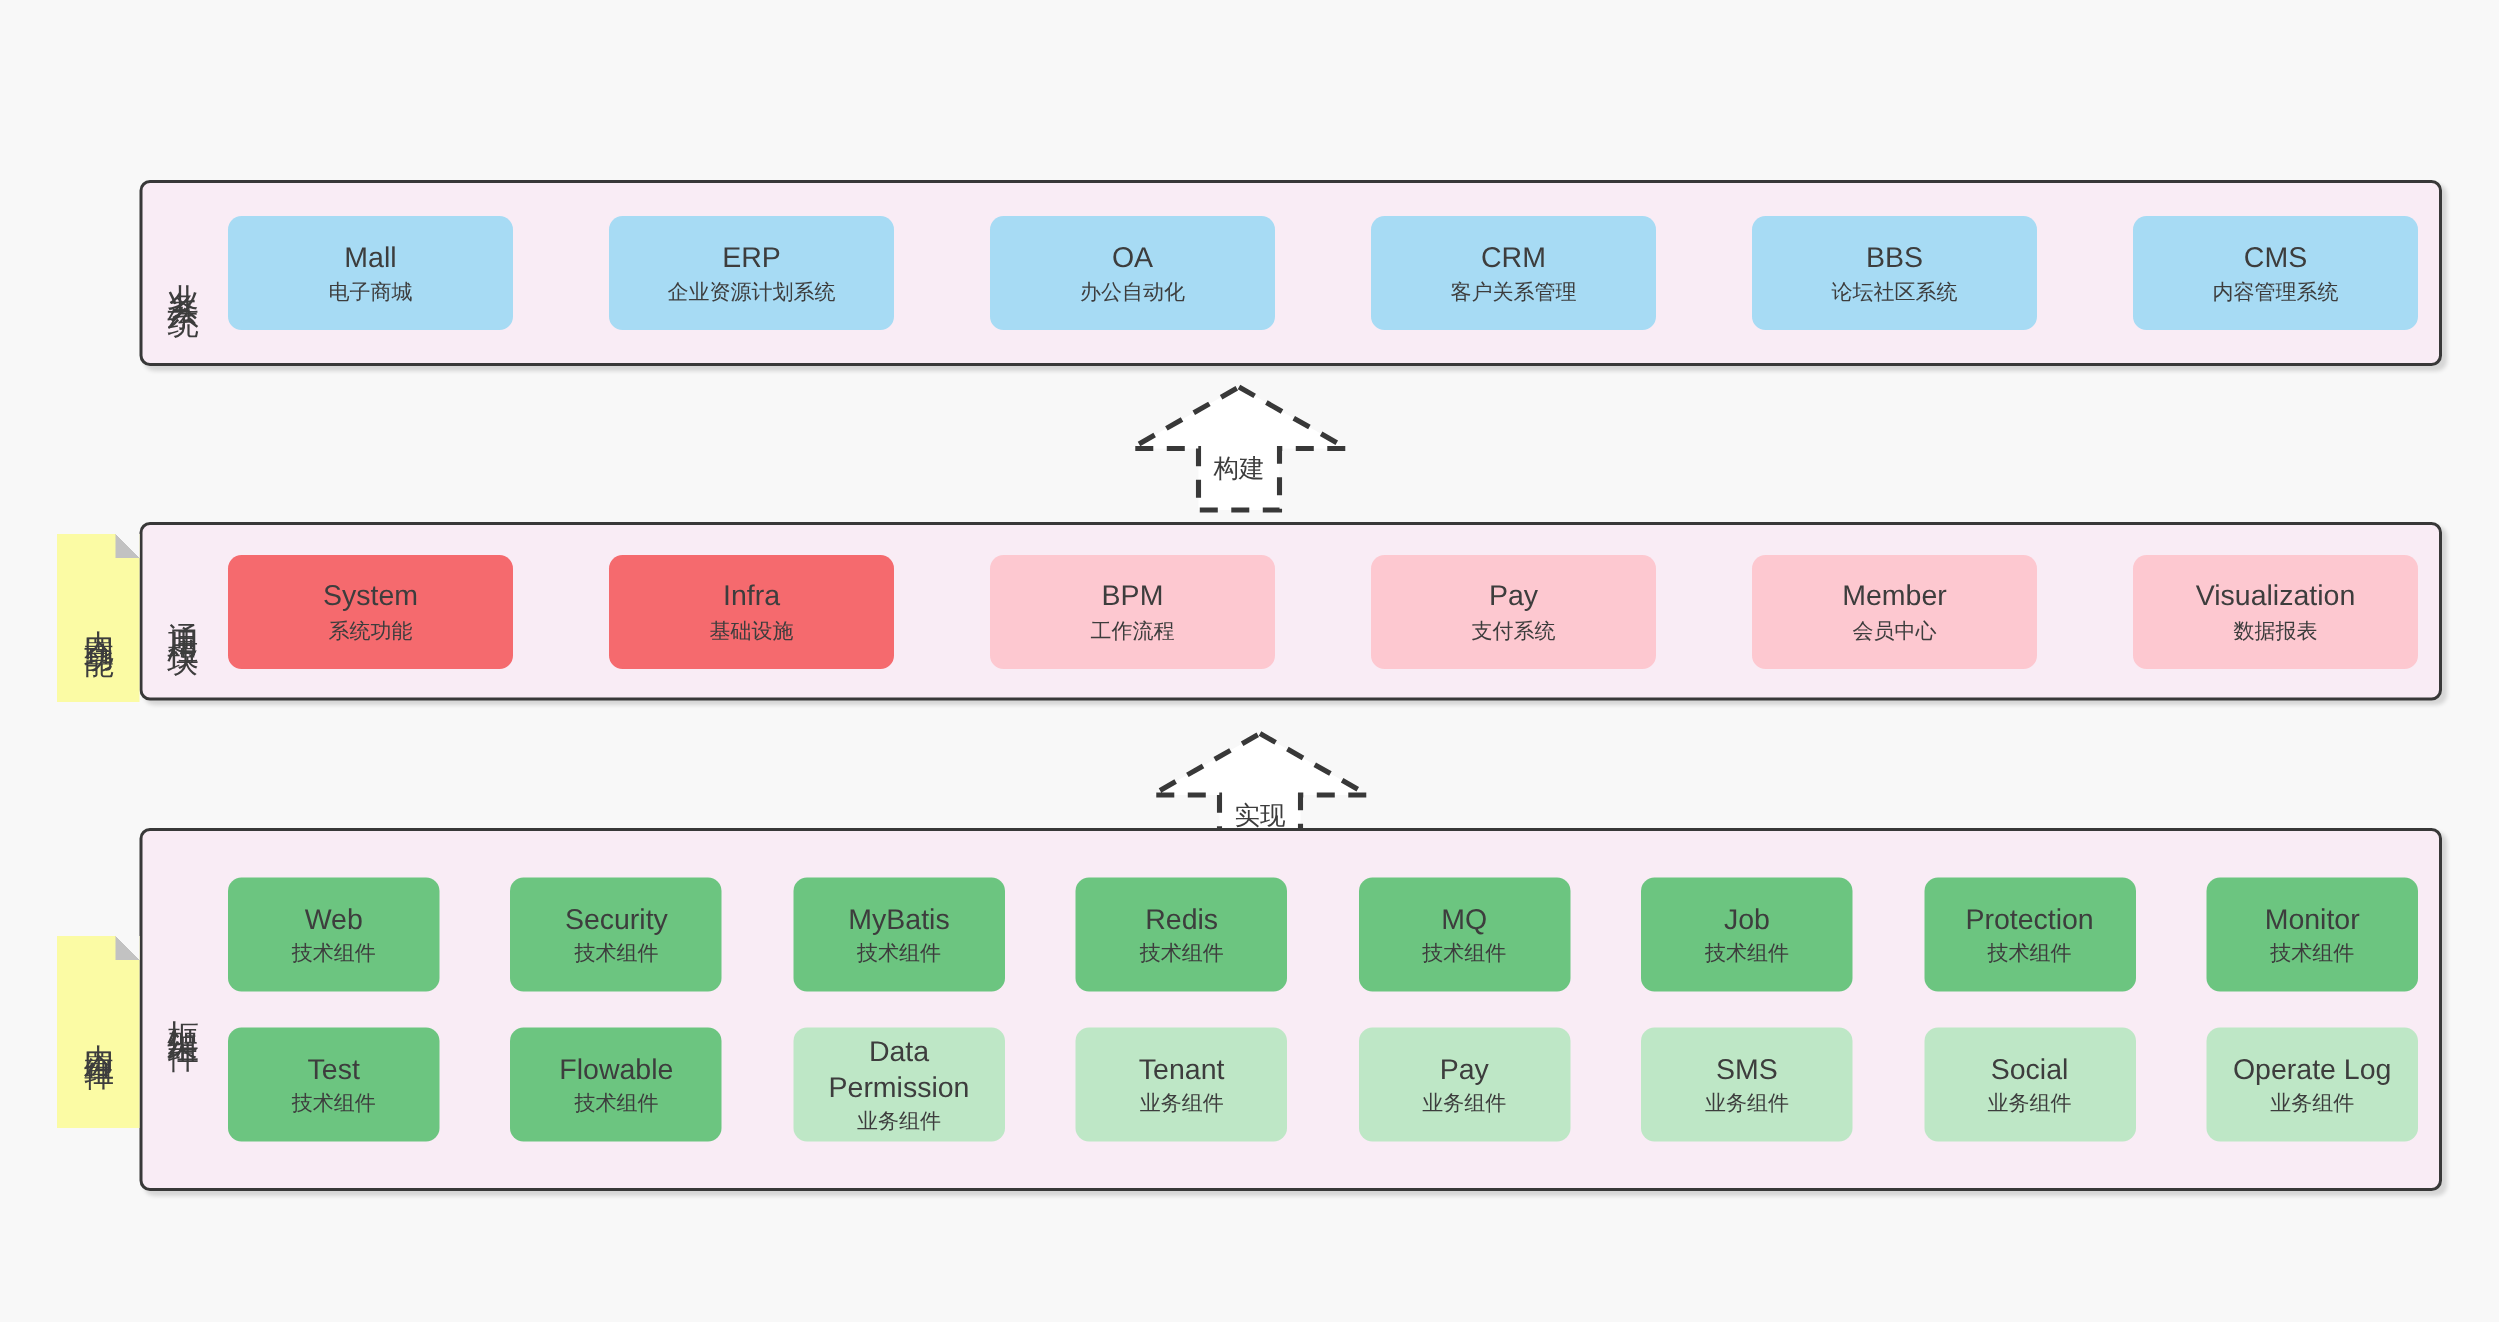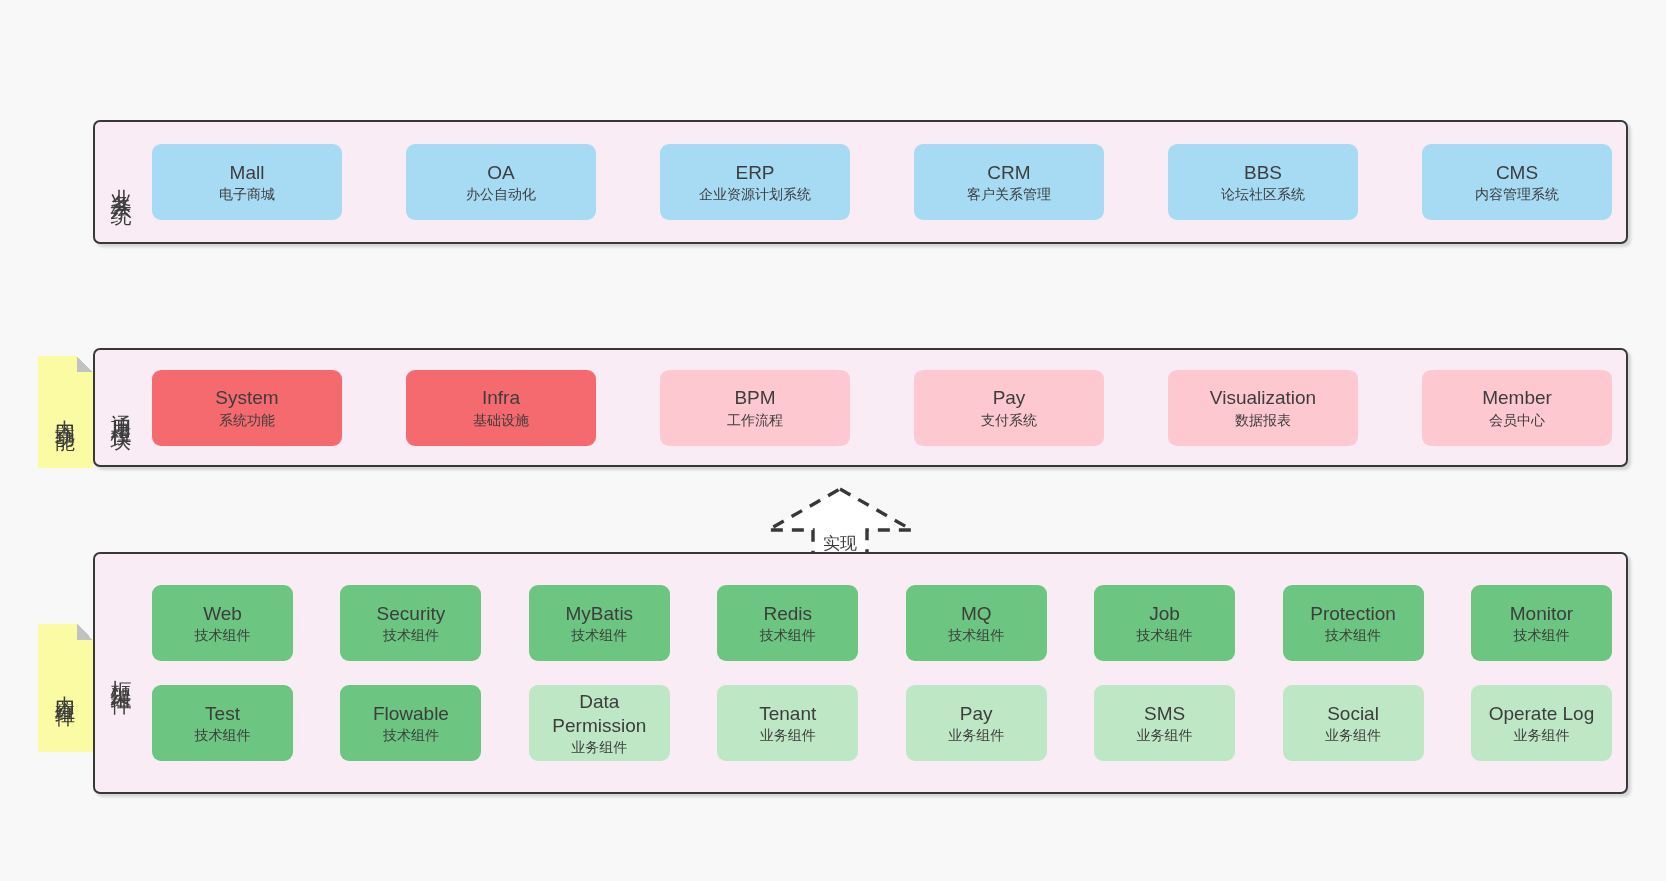--- a/index.html
+++ b/index.html
@@ -90,43 +90,49 @@
 
   <section class="layer-box layer-1">
     <div class="vlabel">业务系统</div>
     <div class="row-area">
       <div class="row">
         <div class="box w-lg c-blue">
           <div class="box-title">Mall</div>
           <div class="box-sub">电子商城</div>
         </div>
         <div class="box w-lg c-blue">
+          <div class="box-title">ERP</div>
+          <div class="box-sub">企业资源计划系统</div>
+        </div>
+        <div class="box w-lg c-blue">
           <div class="box-title">OA</div>
           <div class="box-sub">办公自动化</div>
         </div>
         <div class="box w-lg c-blue">
-          <div class="box-title">ERP</div>
-          <div class="box-sub">企业资源计划系统</div>
-        </div>
-        <div class="box w-lg c-blue">
           <div class="box-title">CRM</div>
           <div class="box-sub">客户关系管理</div>
         </div>
         <div class="box w-lg c-blue">
           <div class="box-title">BBS</div>
           <div class="box-sub">论坛社区系统</div>
         </div>
         <div class="box w-lg c-blue">
           <div class="box-title">CMS</div>
           <div class="box-sub">内容管理系统</div>
         </div>
       </div>
     </div>
   </section>
 
+  <div class="arrow arrow-1">
+    <svg viewBox="0 0 148 88">
+      <polygon points="74,3 146,44 101,44 101,85 47,85 47,44 2,44"></polygon>
+      <text x="74" y="63">构建</text>
+    </svg>
+  </div>
 
   <section class="layer-box layer-2">
     <div class="vlabel">通用模块</div>
     <div class="row-area">
       <div class="row">
         <div class="box w-lg c-red">
           <div class="box-title">System</div>
           <div class="box-sub">系统功能</div>
         </div>
         <div class="box w-lg c-red">
@@ -135,26 +141,26 @@
         </div>
         <div class="box w-lg c-pink">
           <div class="box-title">BPM</div>
           <div class="box-sub">工作流程</div>
         </div>
         <div class="box w-lg c-pink">
           <div class="box-title">Pay</div>
           <div class="box-sub">支付系统</div>
         </div>
         <div class="box w-lg c-pink">
+          <div class="box-title">Member</div>
+          <div class="box-sub">会员中心</div>
+        </div>
+        <div class="box w-lg c-pink">
           <div class="box-title">Visualization</div>
           <div class="box-sub">数据报表</div>
-        </div>
-        <div class="box w-lg c-pink">
-          <div class="box-title">Member</div>
-          <div class="box-sub">会员中心</div>
         </div>
       </div>
     </div>
   </section>
 
   <div class="sticky sticky-2">
     <div class="fold"></div>
     <div class="stext">内置功能</div>
   </div>
 

